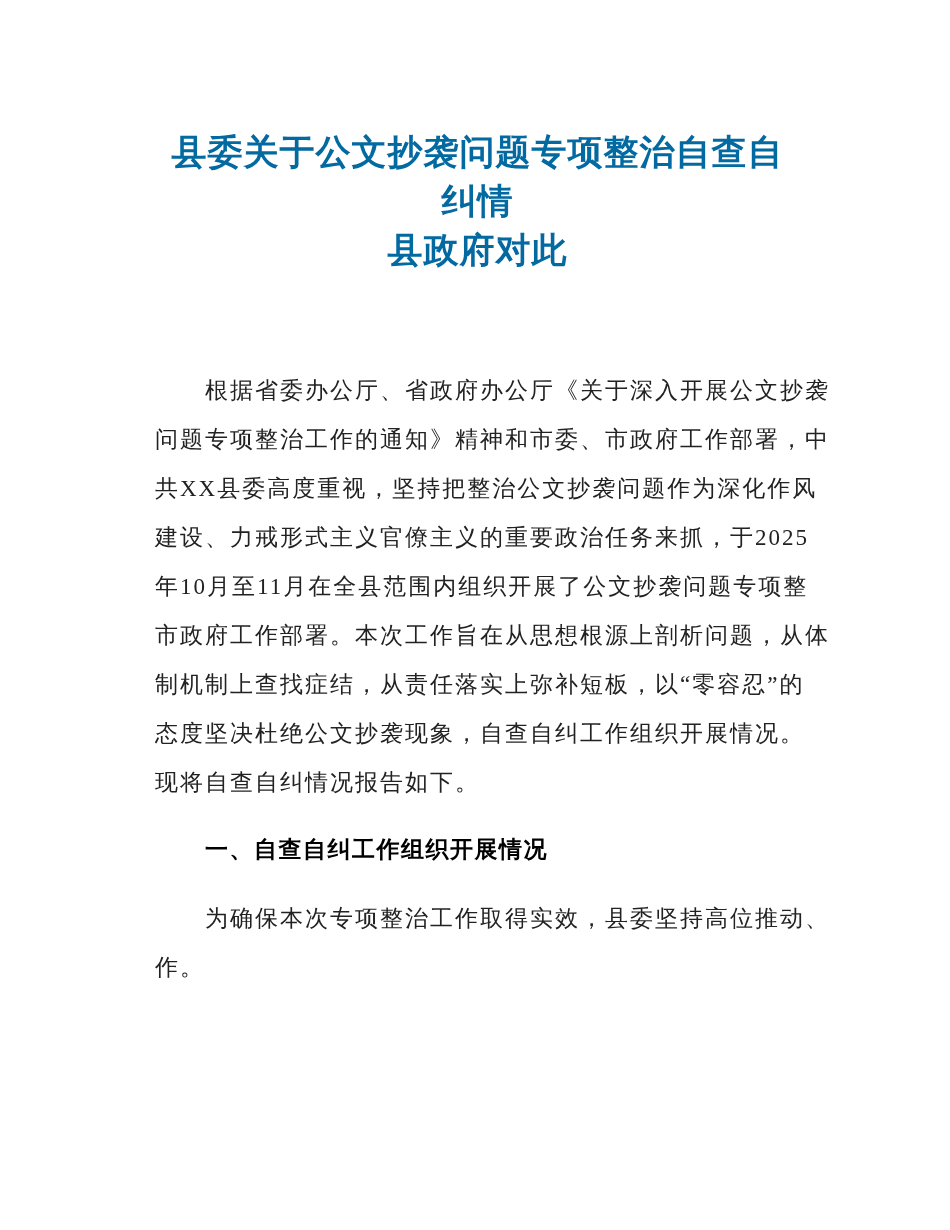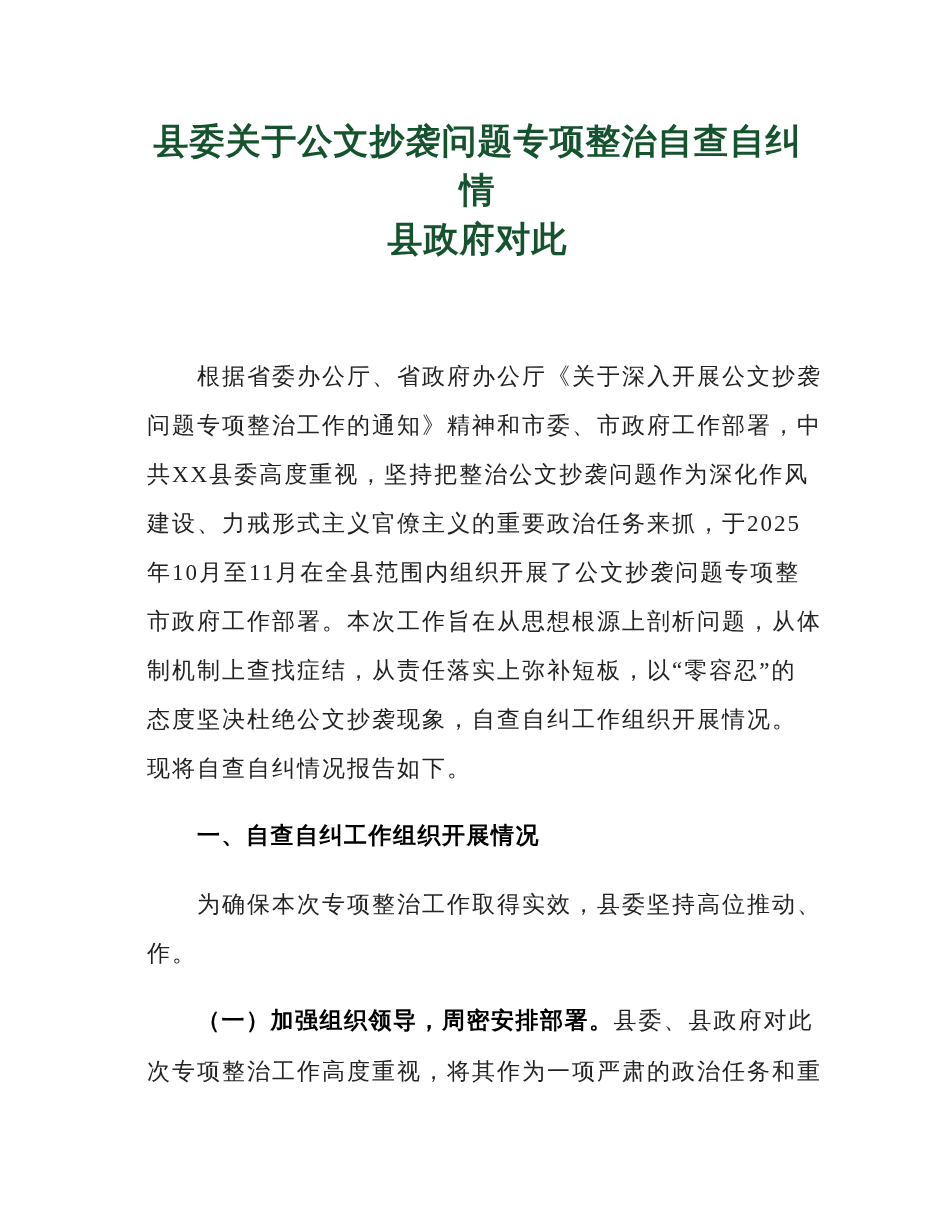--- a/index.html
+++ b/index.html
@@ -11,32 +11,32 @@
     position: relative;
     width: 950px;
     height: 1230px;
     background: #ffffff;
     box-sizing: border-box;
     padding: 113px 138px 0 143px;
     overflow: hidden;
     font-family: "Liberation Serif", "DejaVu Serif", serif;
   }
   .title {
-    margin: 4px;
+    margin: 18px;
     padding: 0;
     text-align: center;
-    font-family: Liberation Serif, serif;
+    font-family: Liberation Mono, monospace;
     font-weight: 700;
     font-size: 35px;
     line-height: 49px;
     letter-spacing: 1px;
-    color: #14532d;
+    color: #0369a1;
   }
   .doc-body {
-    margin: 4px;
+    margin: 12px;
   }
   .block {
     margin: 18px 0 0 0;
   }
   .doc-body > .block:first-child {
     margin-top: 88px;
   }
   .line {
     font-size: 23px;
     line-height: 49px;
@@ -80,18 +80,14 @@
         <div class="line"><span class="run run-body">态度坚决杜绝公文抄袭现象，自查自纠工作组织开展情况。</span></div>
         <div class="line"><span class="run run-body">现将自查自纠情况报告如下。</span></div>
       </div>
       <div class="block heading">
         <div class="line indent"><span class="run run-bold">一、自查自纠工作组织开展情况</span></div>
       </div>
       <div class="block paragraph">
         <div class="line indent"><span class="run run-body">为确保本次专项整治工作取得实效，县委坚持高位推动、</span></div>
         <div class="line"><span class="run run-body">作。</span></div>
       </div>
-      <div class="block paragraph">
-        <div class="line indent"><span class="run run-bold">（一）加强组织领导，周密安排部署。</span><span class="run run-body">县委、县政府对此</span></div>
-        <div class="line"><span class="run run-body">次专项整治工作高度重视，将其作为一项严肃的政治任务和重</span></div>
-      </div>
     </div>
 </div>
 
 </body></html>

